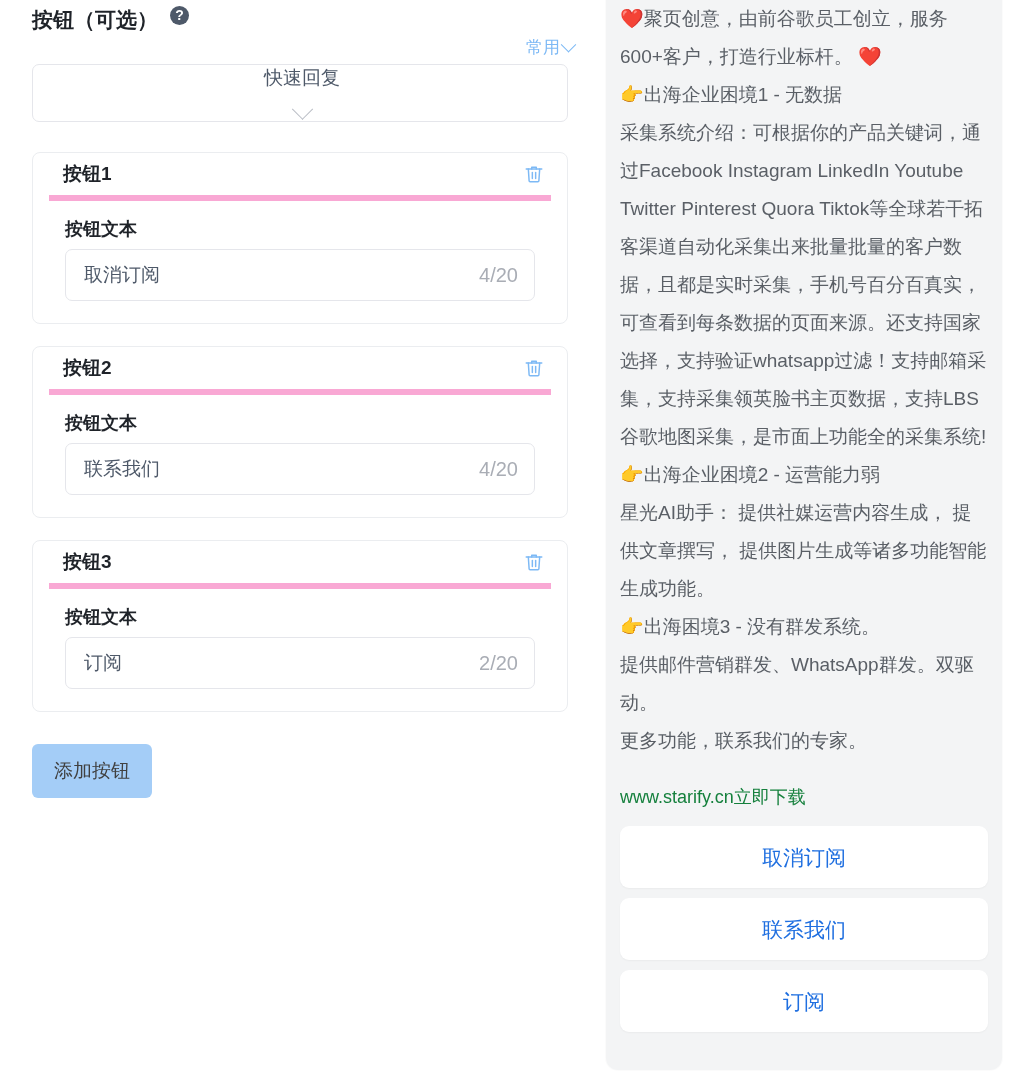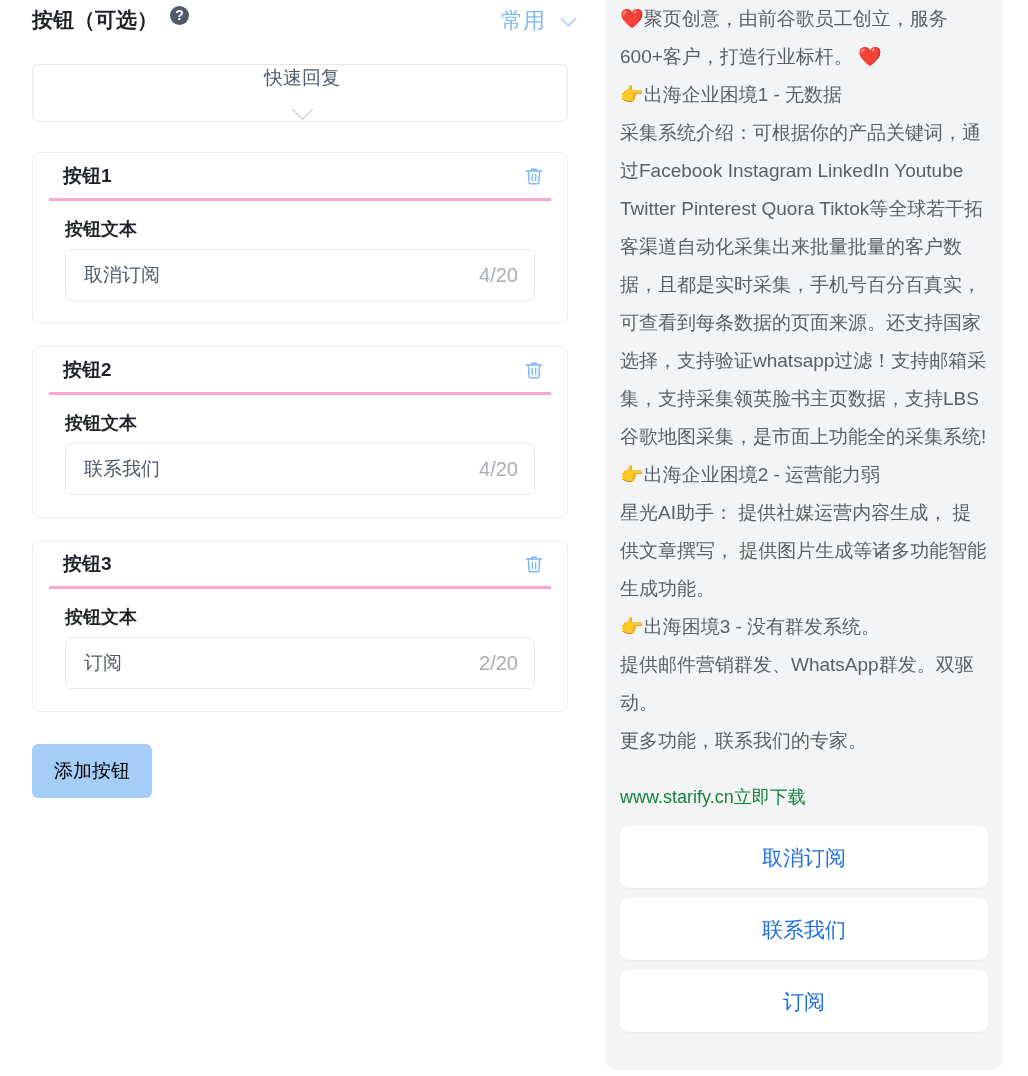--- a/index.html
+++ b/index.html
@@ -44,25 +44,26 @@
     line-height: 19px;
     text-align: center;
     margin-left: 12px;
     display: inline-block;
     cursor: pointer;
     flex: 0 0 auto;
   }
   .header-spacer { flex: 1 1 auto; }
   .common-link {
     color: #7db9f5;
-    font-size: 22px;
+    font-size: 17px;
     cursor: pointer;
     display: flex;
     align-items: center;
-    gap: 18px;
+    gap: 3px;
+    margin-top: 30px;
   }
   .chev-sm {
     display: inline-block;
     width: 11px; height: 11px;
     border-right: 1.6px solid #7db9f5;
     border-bottom: 1.6px solid #7db9f5;
     transform: rotate(45deg) translate(-2px, -2px);
   }
 
   
@@ -97,21 +98,21 @@
     border: 1px solid #ebedf0;
     border-radius: 8px;
     background: #ffffff;
     margin-top: 22px;
     padding: 0 16px 22px 16px;
   }
   .card-head {
     display: flex;
     align-items: center;
     height: 48px;
-    border-bottom: 3px solid #f9a8d4;
+    border-bottom: 6px solid #f9a8d4;
     padding: 0 0 0 14px;
   }
   .card-title {
     font-size: 19px;
     font-weight: bold;
     color: #1f2329;
     flex: 1 1 auto;
   }
   .trash-btn {
     width: 26px; height: 26px;
@@ -145,21 +146,21 @@
   .text-input .counter {
     font-size: 20px;
     color: #a9adb5;
     flex: 0 0 auto;
   }
 
   .add-btn {
     margin: 32px 0 0 32px;
     display: inline-block;
     background: #a4cdf7;
-    color: #000000;
+    color: #404040;
     font-size: 19px;
     border: none;
     border-radius: 6px;
     padding: 14px 22px;
     cursor: pointer;
     font-family: inherit;
   }
 
   
   .preview-wrap {

